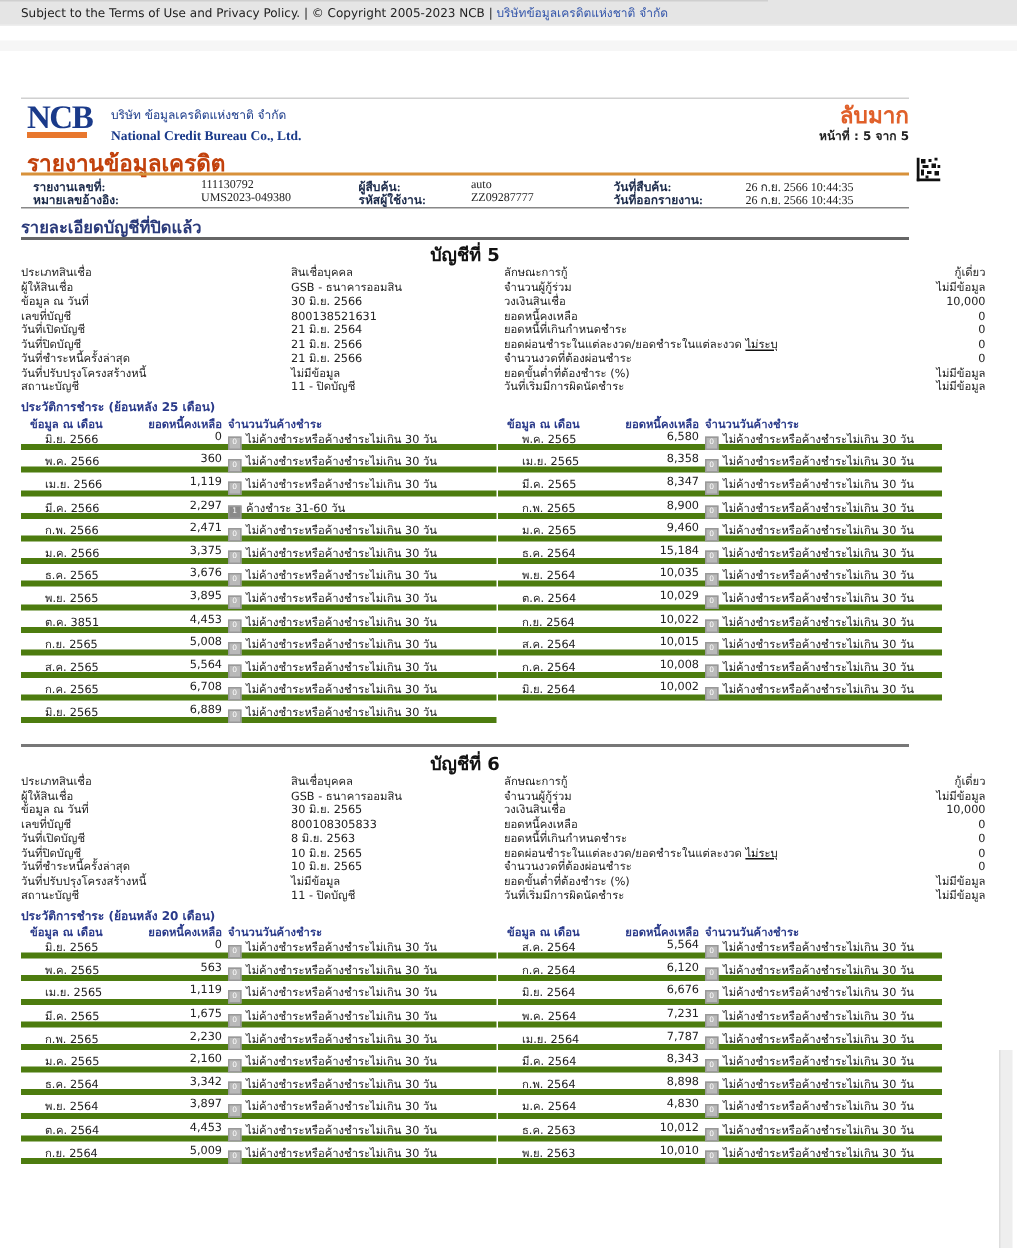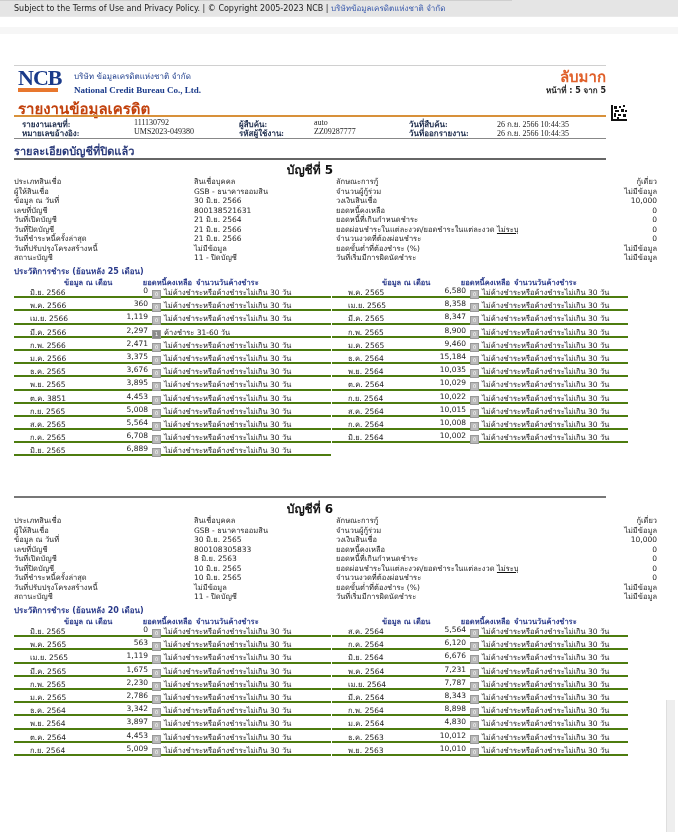--- a/index.html
+++ b/index.html
@@ -35,22 +35,22 @@
   .acct-title { position:absolute; left:0; width:652px; top:0; text-align:center; font-size:12px; font-weight:bold; color:#111; }
   .kv { position:absolute; font-size:7.5px; color:#222; line-height:9.5px; }
   .kv .r { height:9.5px; white-space:nowrap; position:relative; }
   .kv-left .k { position:absolute; left:0; }
   .kv-left .v { position:absolute; left:164px;margin-left:16px; }
   .kv-right .k { position:absolute; left:0; }
   .kv-right .v { position:absolute; right:0; text-align:right; }
   .kv-right .k u { color:#111; }
   .hist-title { position:absolute; left:0; font-size:8px; font-weight:bold; color:#2a3a8a; }
   .tbl { position:absolute; font-size:7.5px; }
-  .tbl .th { position:relative; height:10px; color:#2a3a8a; font-weight:bold;margin-left:44px; }
-  .tbl .tr { position:relative; height:11.2px; border-bottom:2px solid #4d7c0f; }
+  .tbl .th { position:relative; height:10px; color:#2a3a8a; font-weight:bold; }
+  .tbl .tr { position:relative; height:11.2px; border-bottom:4px solid #4d7c0f; }
   .tbl .c1 { position:absolute; left:16px; top:1px; }
   .tbl .c2 { position:absolute; left:60px; width:74px; text-align:right; top:1px; }
   .tbl .c3 { position:absolute; left:138px; top:1px; white-space:nowrap; }
   .tbl .ico { display:inline-block; width:7px; height:7px; background:#b9b9b9; border:1px solid #999; vertical-align:-1px; margin-right:3px; font-size:5px; line-height:7px; text-align:center; color:#fff; }
   .tbl .ico.warn { background:#8a8a8a; }
   .acct-sep { position:absolute; left:0; width:592px; height:2px; background:#777; }
   .scroll { position:absolute; left:666px; top:700px; width:8px; height:132px; background:#eeeeee; border-left:1px solid #dedede; }
 </style>
 </head>
 <body>
@@ -440,21 +440,21 @@
           <span class="c2">1,675</span>
           <span class="c3"><span class="ico">0</span><span>ไม่ค้างชำระหรือค้างชำระไม่เกิน 30 วัน</span></span>
         </div>
         <div class="tr">
           <span class="c1">ก.พ. 2565</span>
           <span class="c2">2,230</span>
           <span class="c3"><span class="ico">0</span><span>ไม่ค้างชำระหรือค้างชำระไม่เกิน 30 วัน</span></span>
         </div>
         <div class="tr">
           <span class="c1">ม.ค. 2565</span>
-          <span class="c2">2,786</span>
+          <span class="c2">2,160</span>
           <span class="c3"><span class="ico">0</span><span>ไม่ค้างชำระหรือค้างชำระไม่เกิน 30 วัน</span></span>
         </div>
         <div class="tr">
           <span class="c1">ธ.ค. 2564</span>
           <span class="c2">3,342</span>
           <span class="c3"><span class="ico">0</span><span>ไม่ค้างชำระหรือค้างชำระไม่เกิน 30 วัน</span></span>
         </div>
         <div class="tr">
           <span class="c1">พ.ย. 2564</span>
           <span class="c2">3,897</span>

